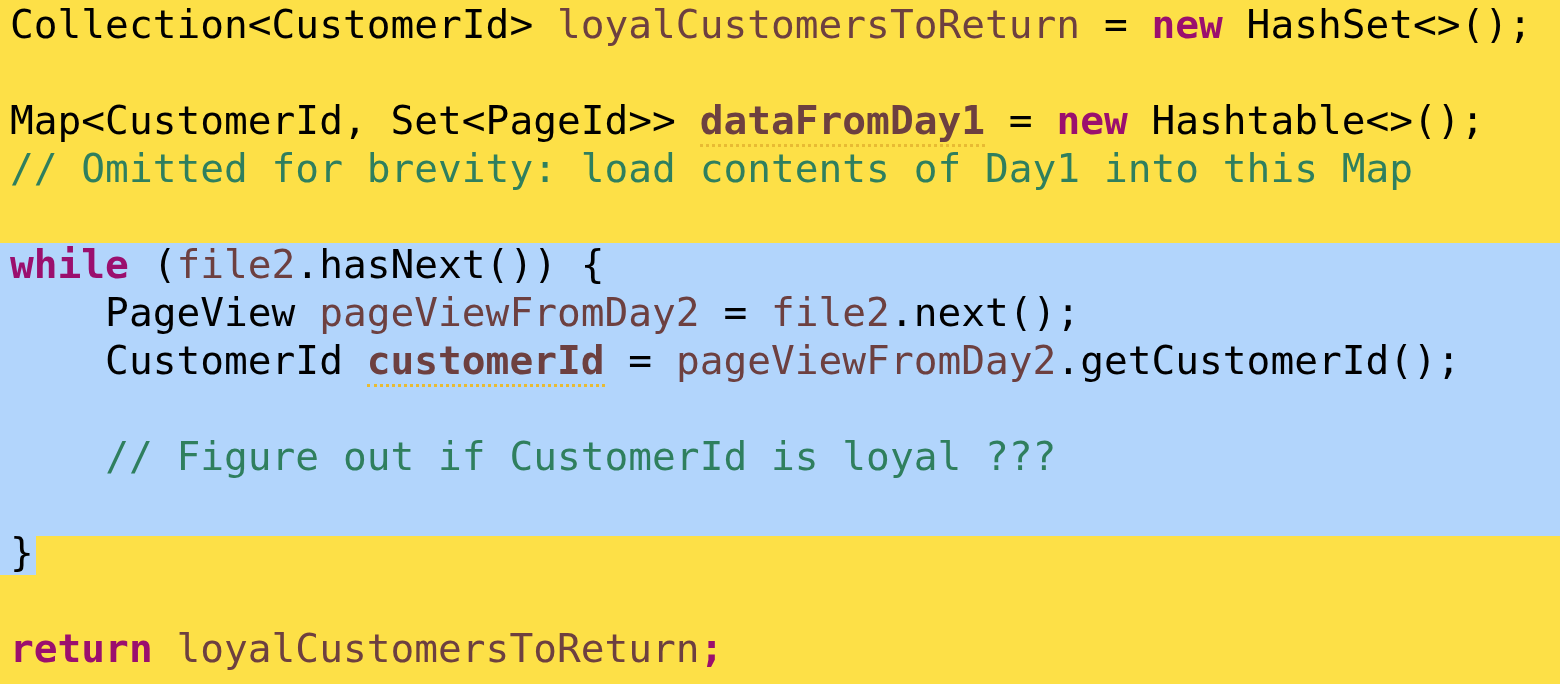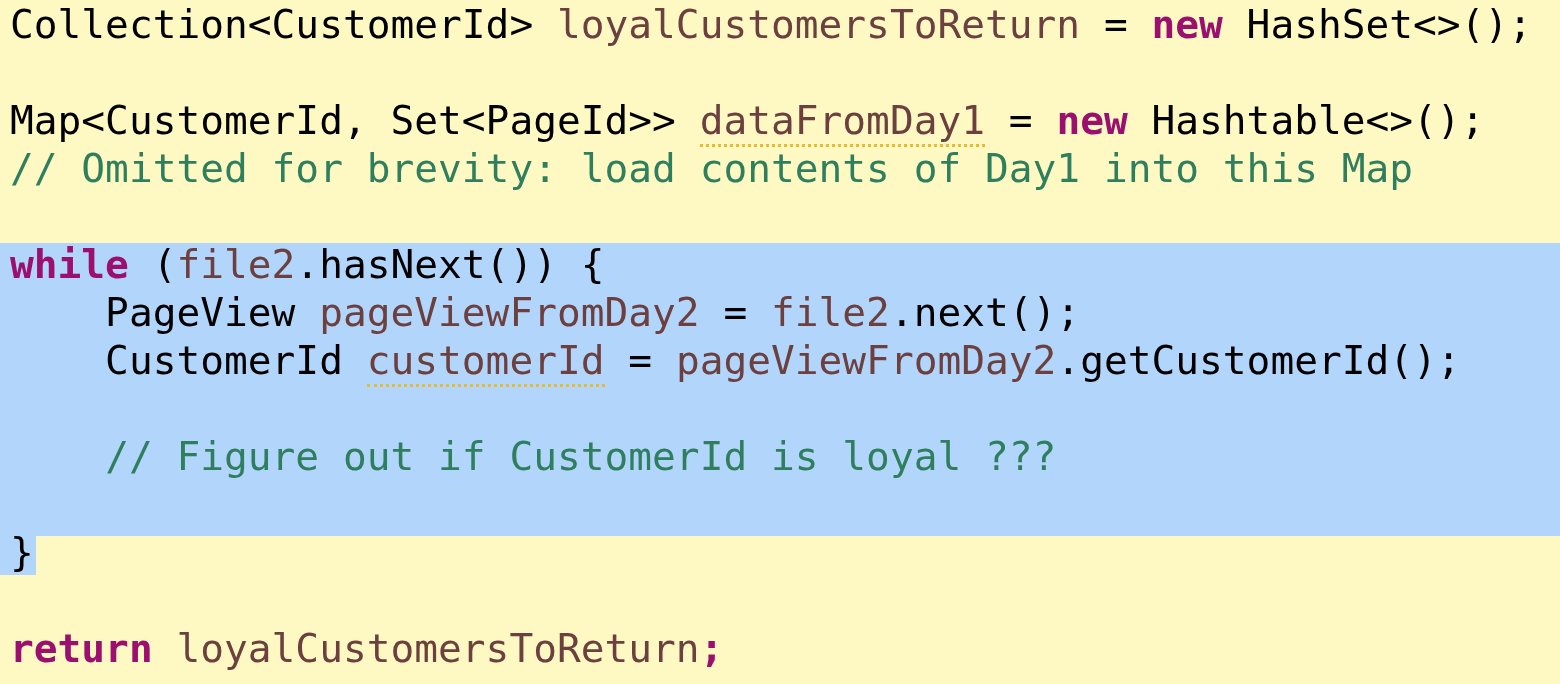--- a/index.html
+++ b/index.html
@@ -11,21 +11,21 @@
     width: 1560px;
     height: 684px;
     overflow: hidden;
     font-family: "DejaVu Sans Mono", "Liberation Mono", monospace;
   }
 
   #code-block {
     position: relative;
     width: 1560px;
     height: 684px;
-    background: #fef9c3;
+    background: #fde047;
   }
 
   
   .selection-band {
     position: absolute;
     background: #b2d5fc;
     z-index: 0;
   }
   #selection-main  { left: 0; top: 243px; width: 1560px; height: 293px; }
   #selection-brace { left: 0; top: 536px; width: 36px;   height: 39px;  }
@@ -54,20 +54,21 @@
   .tok-ident    { color: #6d4040; }
   .tok-keyword  { color: #9b0f6e; font-weight: bold; }
   .tok-comment  { color: #2f7f5e; }
   .tok-semi-kw  { color: #9b0f6e; font-weight: bold; }
 
   
   .tok-underline {
     color: #6d4040;
     border-bottom: 3px dotted #e8bb33;
     padding-bottom: 1px;
+    font-weight: bold;
   }
 </style>
 </head>
 <body>
 
 <div id="code-block">
 
   <div class="selection-band" id="selection-main"></div>
   <div class="selection-band" id="selection-brace"></div>
 

